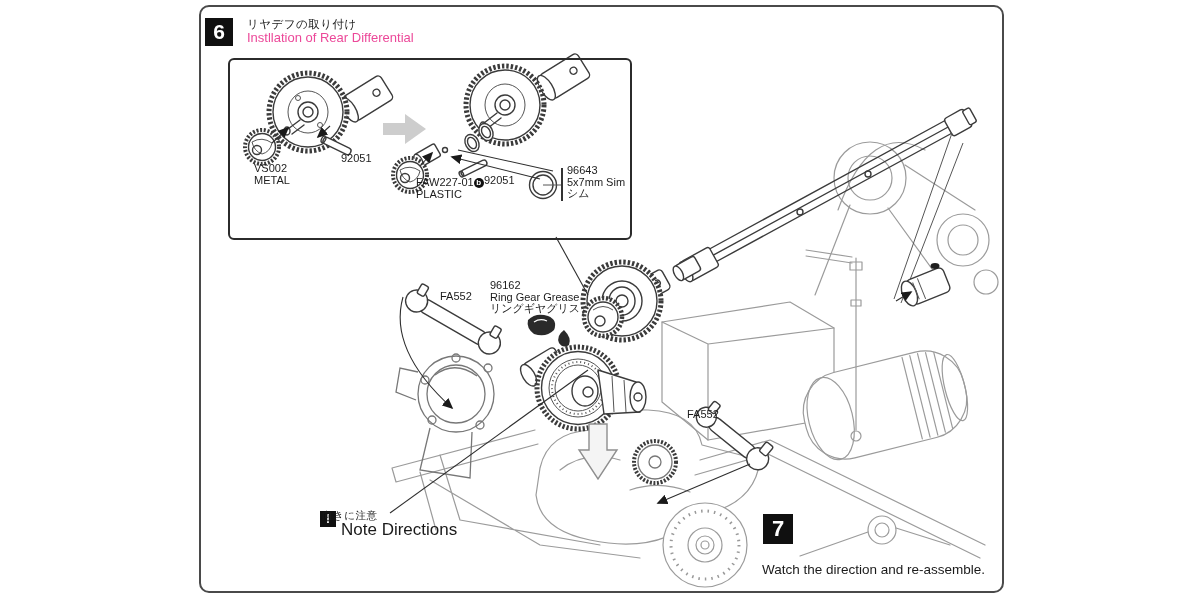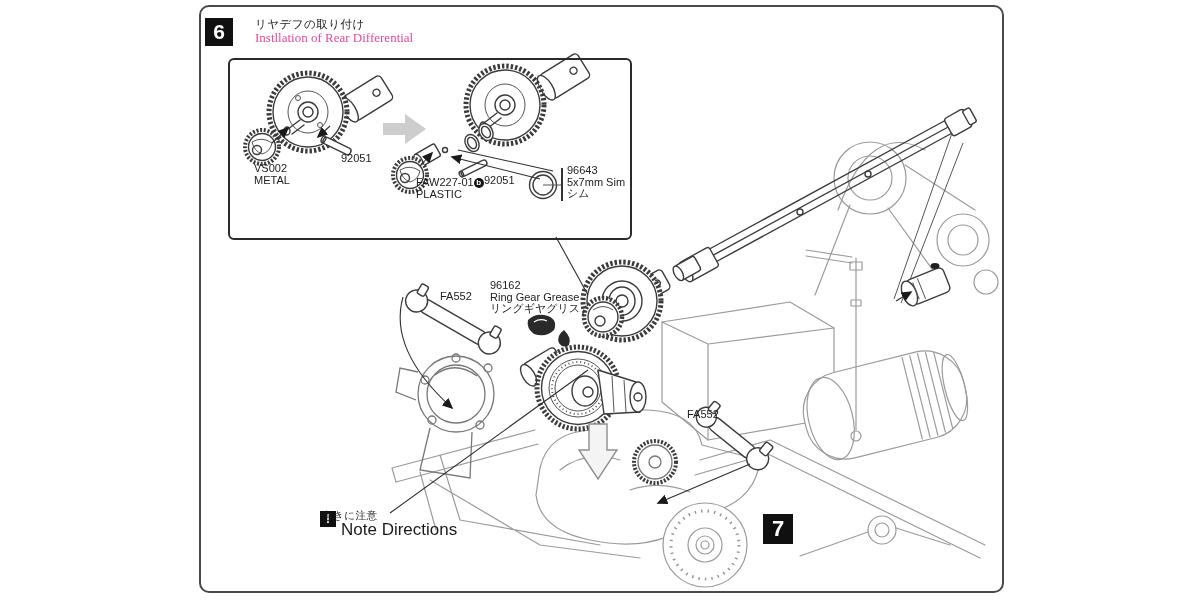--- a/index.html
+++ b/index.html
@@ -8,21 +8,21 @@
   .frame{position:absolute;left:199px;top:5px;width:801px;height:584px;
          border:2px solid #4a4a4a;border-radius:10px;}
   .insetbox{position:absolute;left:228px;top:58px;width:400px;height:178px;
             border:2px solid #2b2b2b;border-radius:6px;}
   svg.art{position:absolute;left:0;top:0;}
   .abs{position:absolute;white-space:nowrap;}
   .stepbox{display:flex;align-items:center;justify-content:center;
            background:#101010;color:#fff;font-weight:bold;}
   .step6wrap{position:absolute;left:205px;top:18px;display:flex;align-items:flex-start;}
   .step6wrap .stepbox{width:28px;height:28px;font-size:21px;}
-  .step6titles{margin-left:22px;line-height:13px;font-family:Liberation Serif, serif;}
+  .step6titles{margin-left:14px;line-height:13px;}
   .t-jp{font-size:11.5px;letter-spacing:.5px;}
   .t-en{font-size:13px;color:#ec4899;}
   .lbl{font-size:11px;line-height:11.5px;color:#1c1c1c;}
   .cap-jp{font-size:12px;letter-spacing:.5px;}
   .cap-en{font-size:13.5px;}
   .badge{display:inline-block;width:10px;height:10px;border-radius:50%;background:#111;
          color:#fff;font-size:8px;line-height:10px;text-align:center;font-weight:bold;vertical-align:1px;}
   .notebox{width:16px;height:16px;font-size:12px;}
   .note-jp{font-size:10.5px;letter-spacing:.5px;}
   .note-en{font-size:17px;}
@@ -314,14 +314,15 @@
     <div>Ring Gear Grease</div>
     <div>リングギヤグリス</div>
   </div>
   <div class="abs lbl" style="left:687px;top:409px;">FA552</div>
 
   <div class="abs stepbox notebox" style="left:320px;top:511px;">!</div>
   <div class="abs note-jp" style="left:322px;top:509px;text-align:right;">向きに注意</div>
   <div class="abs note-en" style="left:341px;top:520px;">Note Directions</div>
 
   <div class="abs stepbox step7box" style="left:763px;top:514px;">7</div>
+  <div class="abs s7-en" style="left:762px;top:562px;">Watch the direction and re-assemble.</div>
 
 </div>
 
 </body></html>

